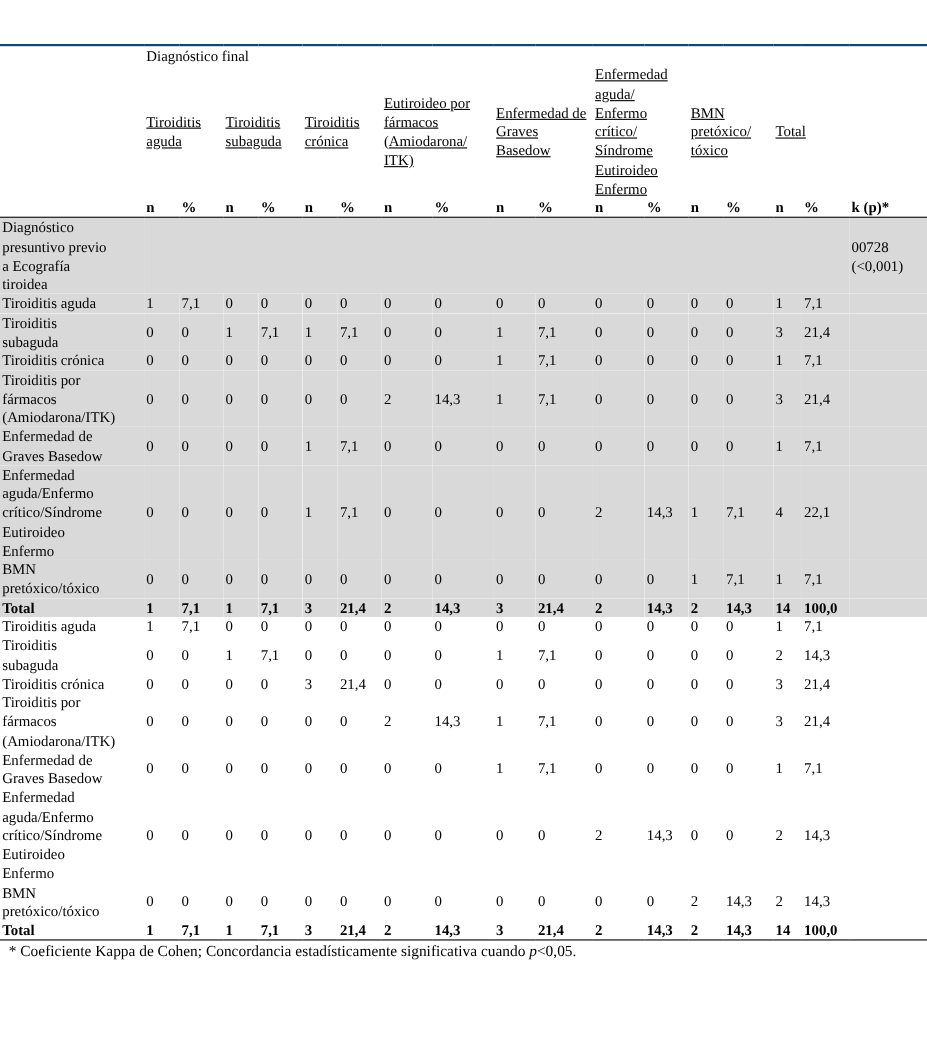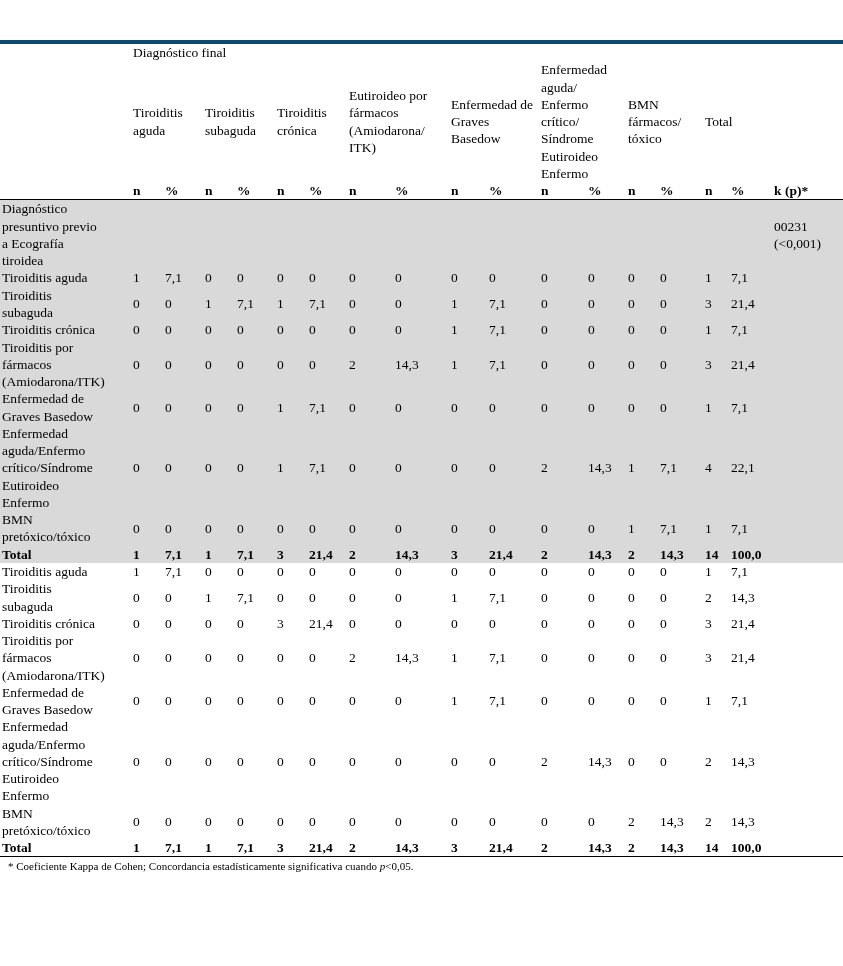--- a/index.html
+++ b/index.html
@@ -1,36 +1,36 @@
 <!DOCTYPE html>
 <html><head>
 <meta charset="utf-8">
 <style>
   html,body { margin:0; padding:0; background:#ffffff; color:#000; }
   body { font-family:"Liberation Serif","DejaVu Serif",serif; }
   .page { width:843px; min-height:966px; padding-top:40px; box-sizing:border-box; }
   table.tbl {
     width:843px; border-collapse:collapse; table-layout:fixed;
-    font-size:13.5px; border-top:4px solid #0c4a6e;
+    font-size:13.5px; border-top:2px solid #0c4a6e;
   }
   .tbl td, .tbl th {
     padding:0 2px; text-align:left; vertical-align:middle;
     font-weight:normal; line-height:1.28; overflow:hidden;
   }
   .tbl .lbl { padding-right:28px; }
   .b { font-weight:bold; }
   tr.b td { font-weight:bold; }
   tr.subhead td, tr.subhead th { border-bottom:1px solid #000; font-weight:bold; }
   tr.rule-bottom td { border-bottom:1px solid #000; }
   tr.shaded td { background:#d9d9d9; }
-  .grp { font-weight:bold; vertical-align:middle; }
+  .grp { font-weight:bold; vertical-align:middle;text-decoration:underline; }
   .spanner { font-weight:bold; vertical-align:top; padding-top:2px; }
   .kph { font-weight:bold; }
   .kpv { vertical-align:top; font-weight:normal; }
-  .footnote { font-size:11px; margin:3px 0 0 8px; }
+  .footnote { font-size:14px; margin:3px 0 0 8px; }
   .footnote i { font-style:italic; }
 </style>
 </head>
 <body>
 
 <div class="page">
   <table class="tbl">
     <colgroup>
       <col style="width:131px">
       <col style="width:32px">
@@ -58,21 +58,21 @@
         <td></td>
       </tr>
       <tr>
         <td class="lbl"></td>
         <th colspan="2" class="grp">Tiroiditis aguda</th>
         <th colspan="2" class="grp">Tiroiditis subaguda</th>
         <th colspan="2" class="grp">Tiroiditis crónica</th>
         <th colspan="2" class="grp">Eutiroideo por fármacos (Amiodarona/ ITK)</th>
         <th colspan="2" class="grp">Enfermedad de Graves Basedow</th>
         <th colspan="2" class="grp">Enfermedad aguda/ Enfermo crítico/ Síndrome Eutiroideo Enfermo</th>
-        <th colspan="2" class="grp">BMN fármacos/ tóxico</th>
+        <th colspan="2" class="grp">BMN pretóxico/ tóxico</th>
         <th colspan="2" class="grp">Total</th>
         <td></td>
       </tr>
       <tr class="subhead">
         <td class="lbl"></td>
         <th>n</th>
         <th>%</th>
         <th>n</th>
         <th>%</th>
         <th>n</th>
@@ -88,21 +88,21 @@
         <th>n</th>
         <th>%</th>
         <th class="kph">k (p)*</th>
       </tr>
     </thead>
     <tbody>
         <tr class="shaded">
           <td class="lbl b">Diagnóstico presuntivo previo a Ecografía tiroidea</td>
           <td colspan="16"></td>
           <td class="kpv">
-            <div>00231</div>
+            <div>00728</div>
             <div>(&lt;0,001)</div>
           </td>
         </tr>
         <tr class="shaded">
           <td class="lbl">Tiroiditis aguda</td>
           <td>1</td>
           <td>7,1</td>
           <td>0</td>
           <td>0</td>
           <td>0</td>

